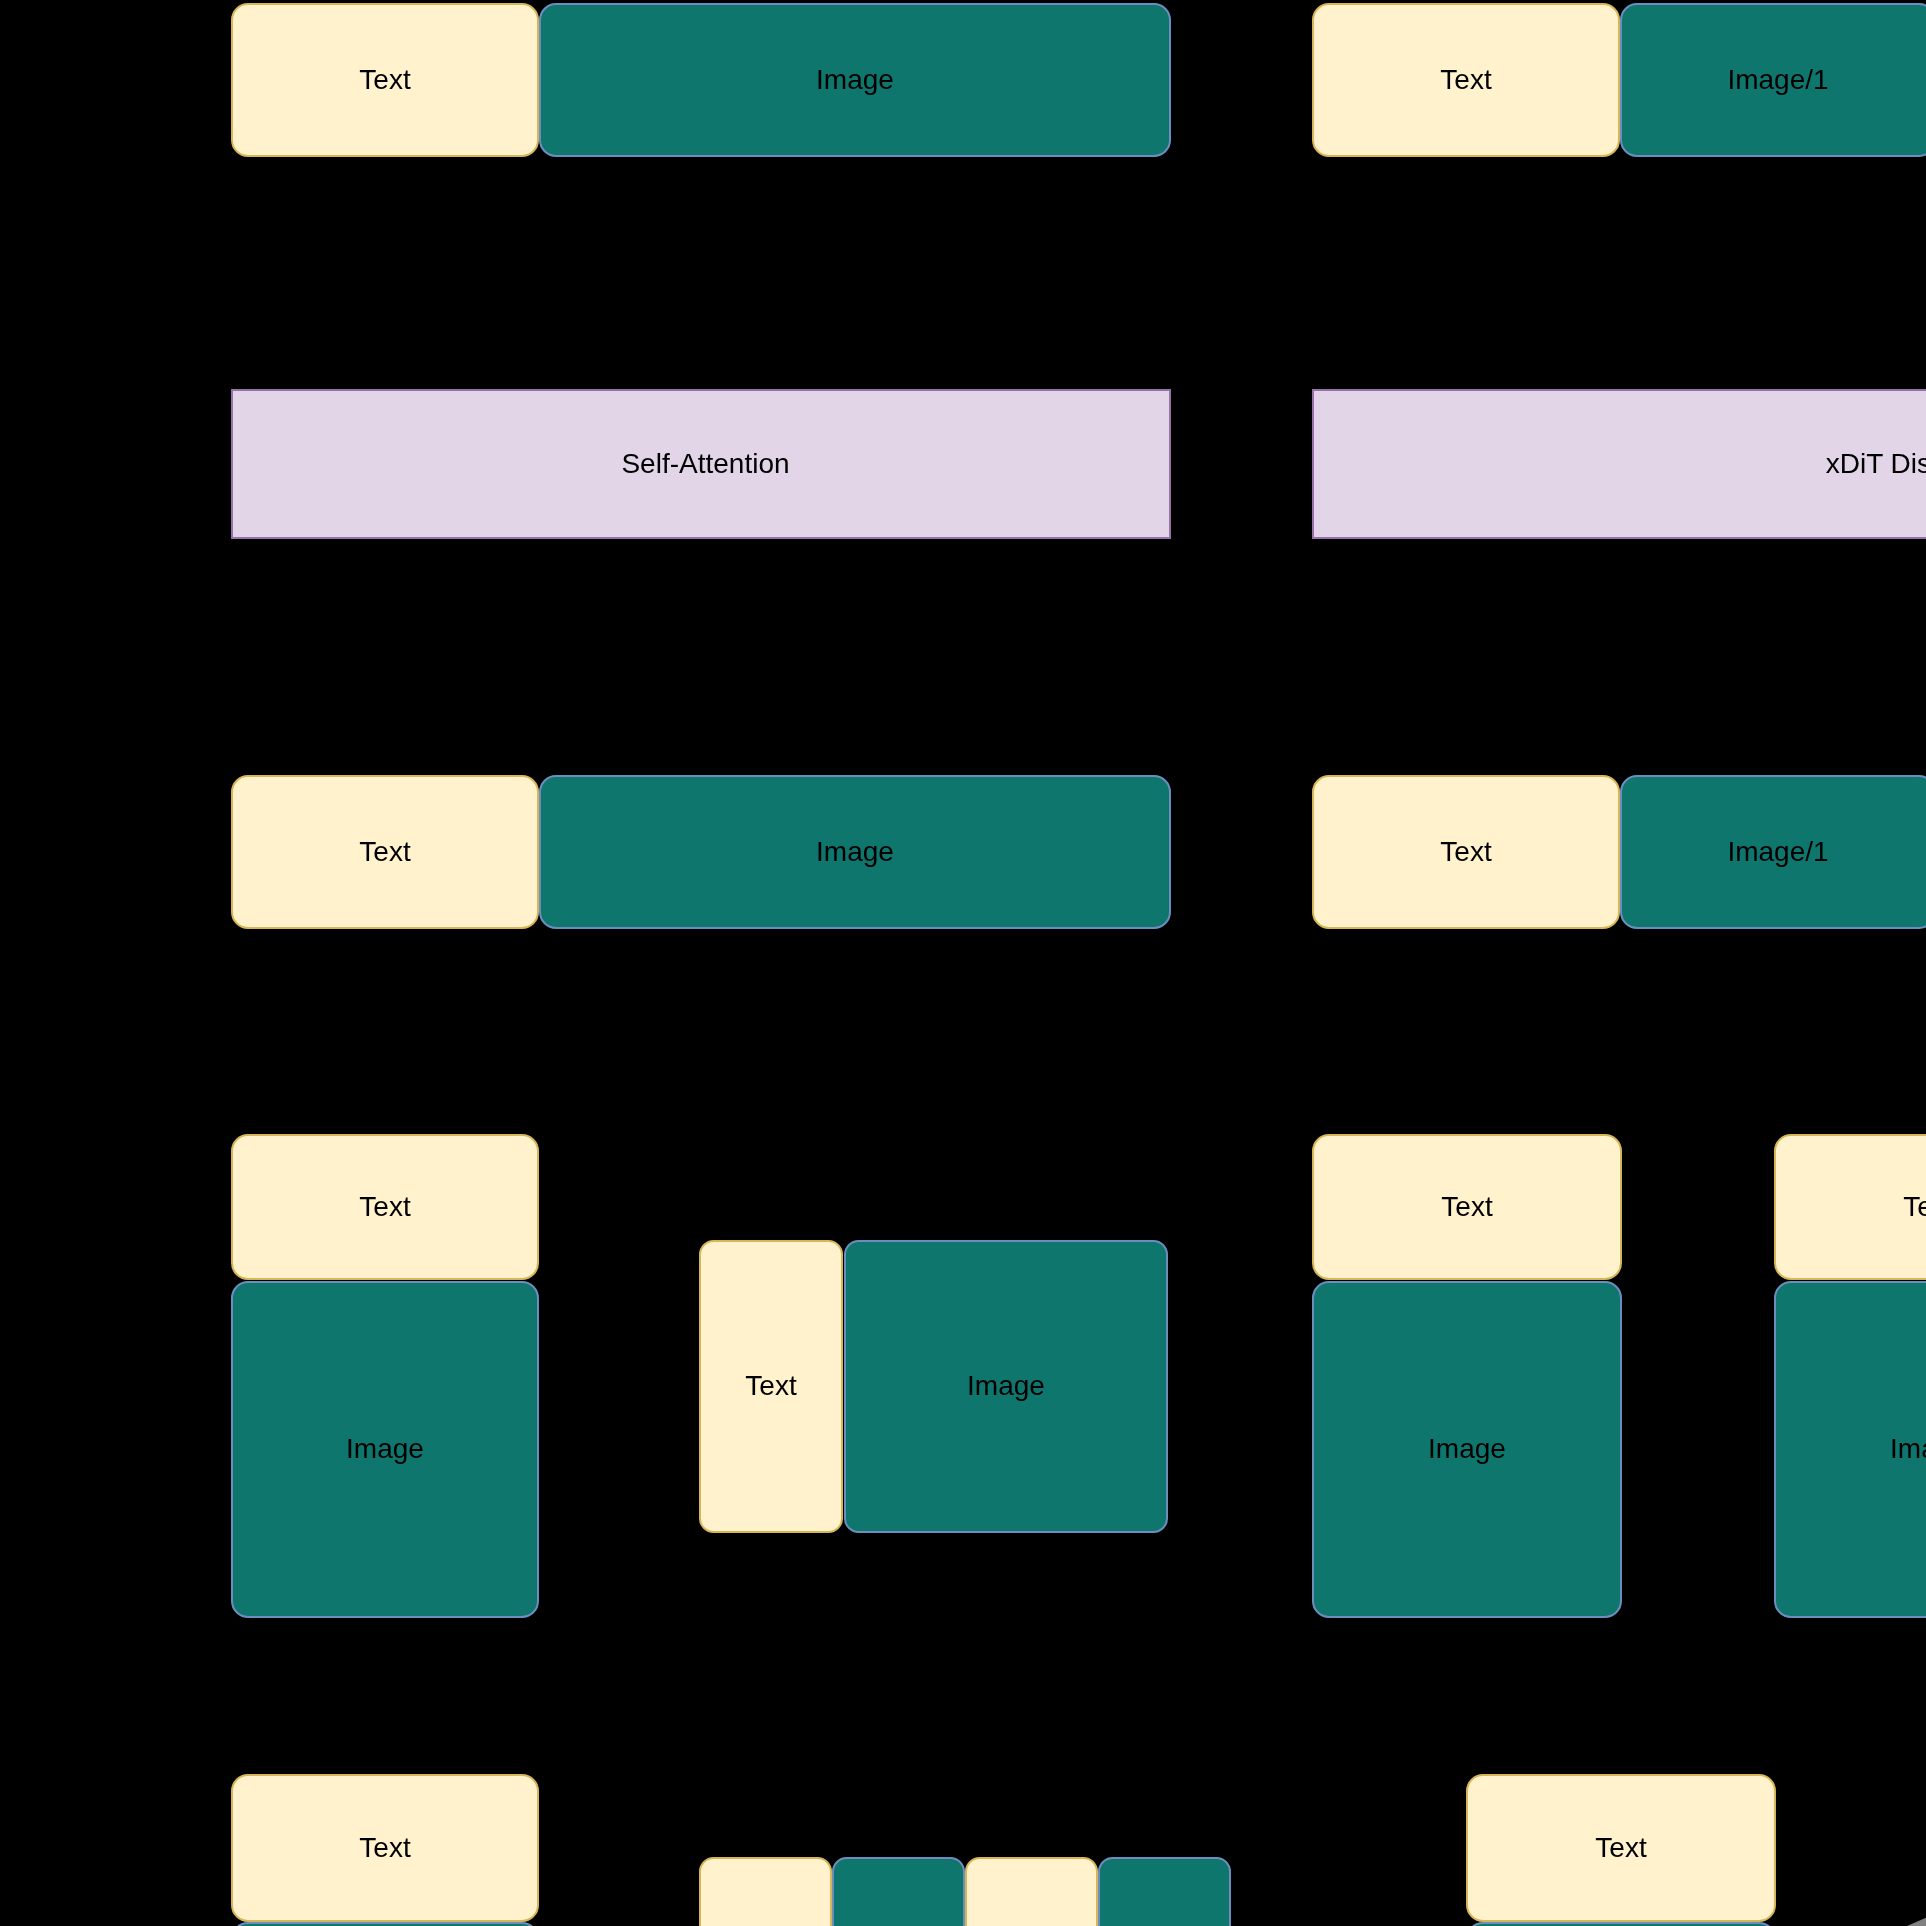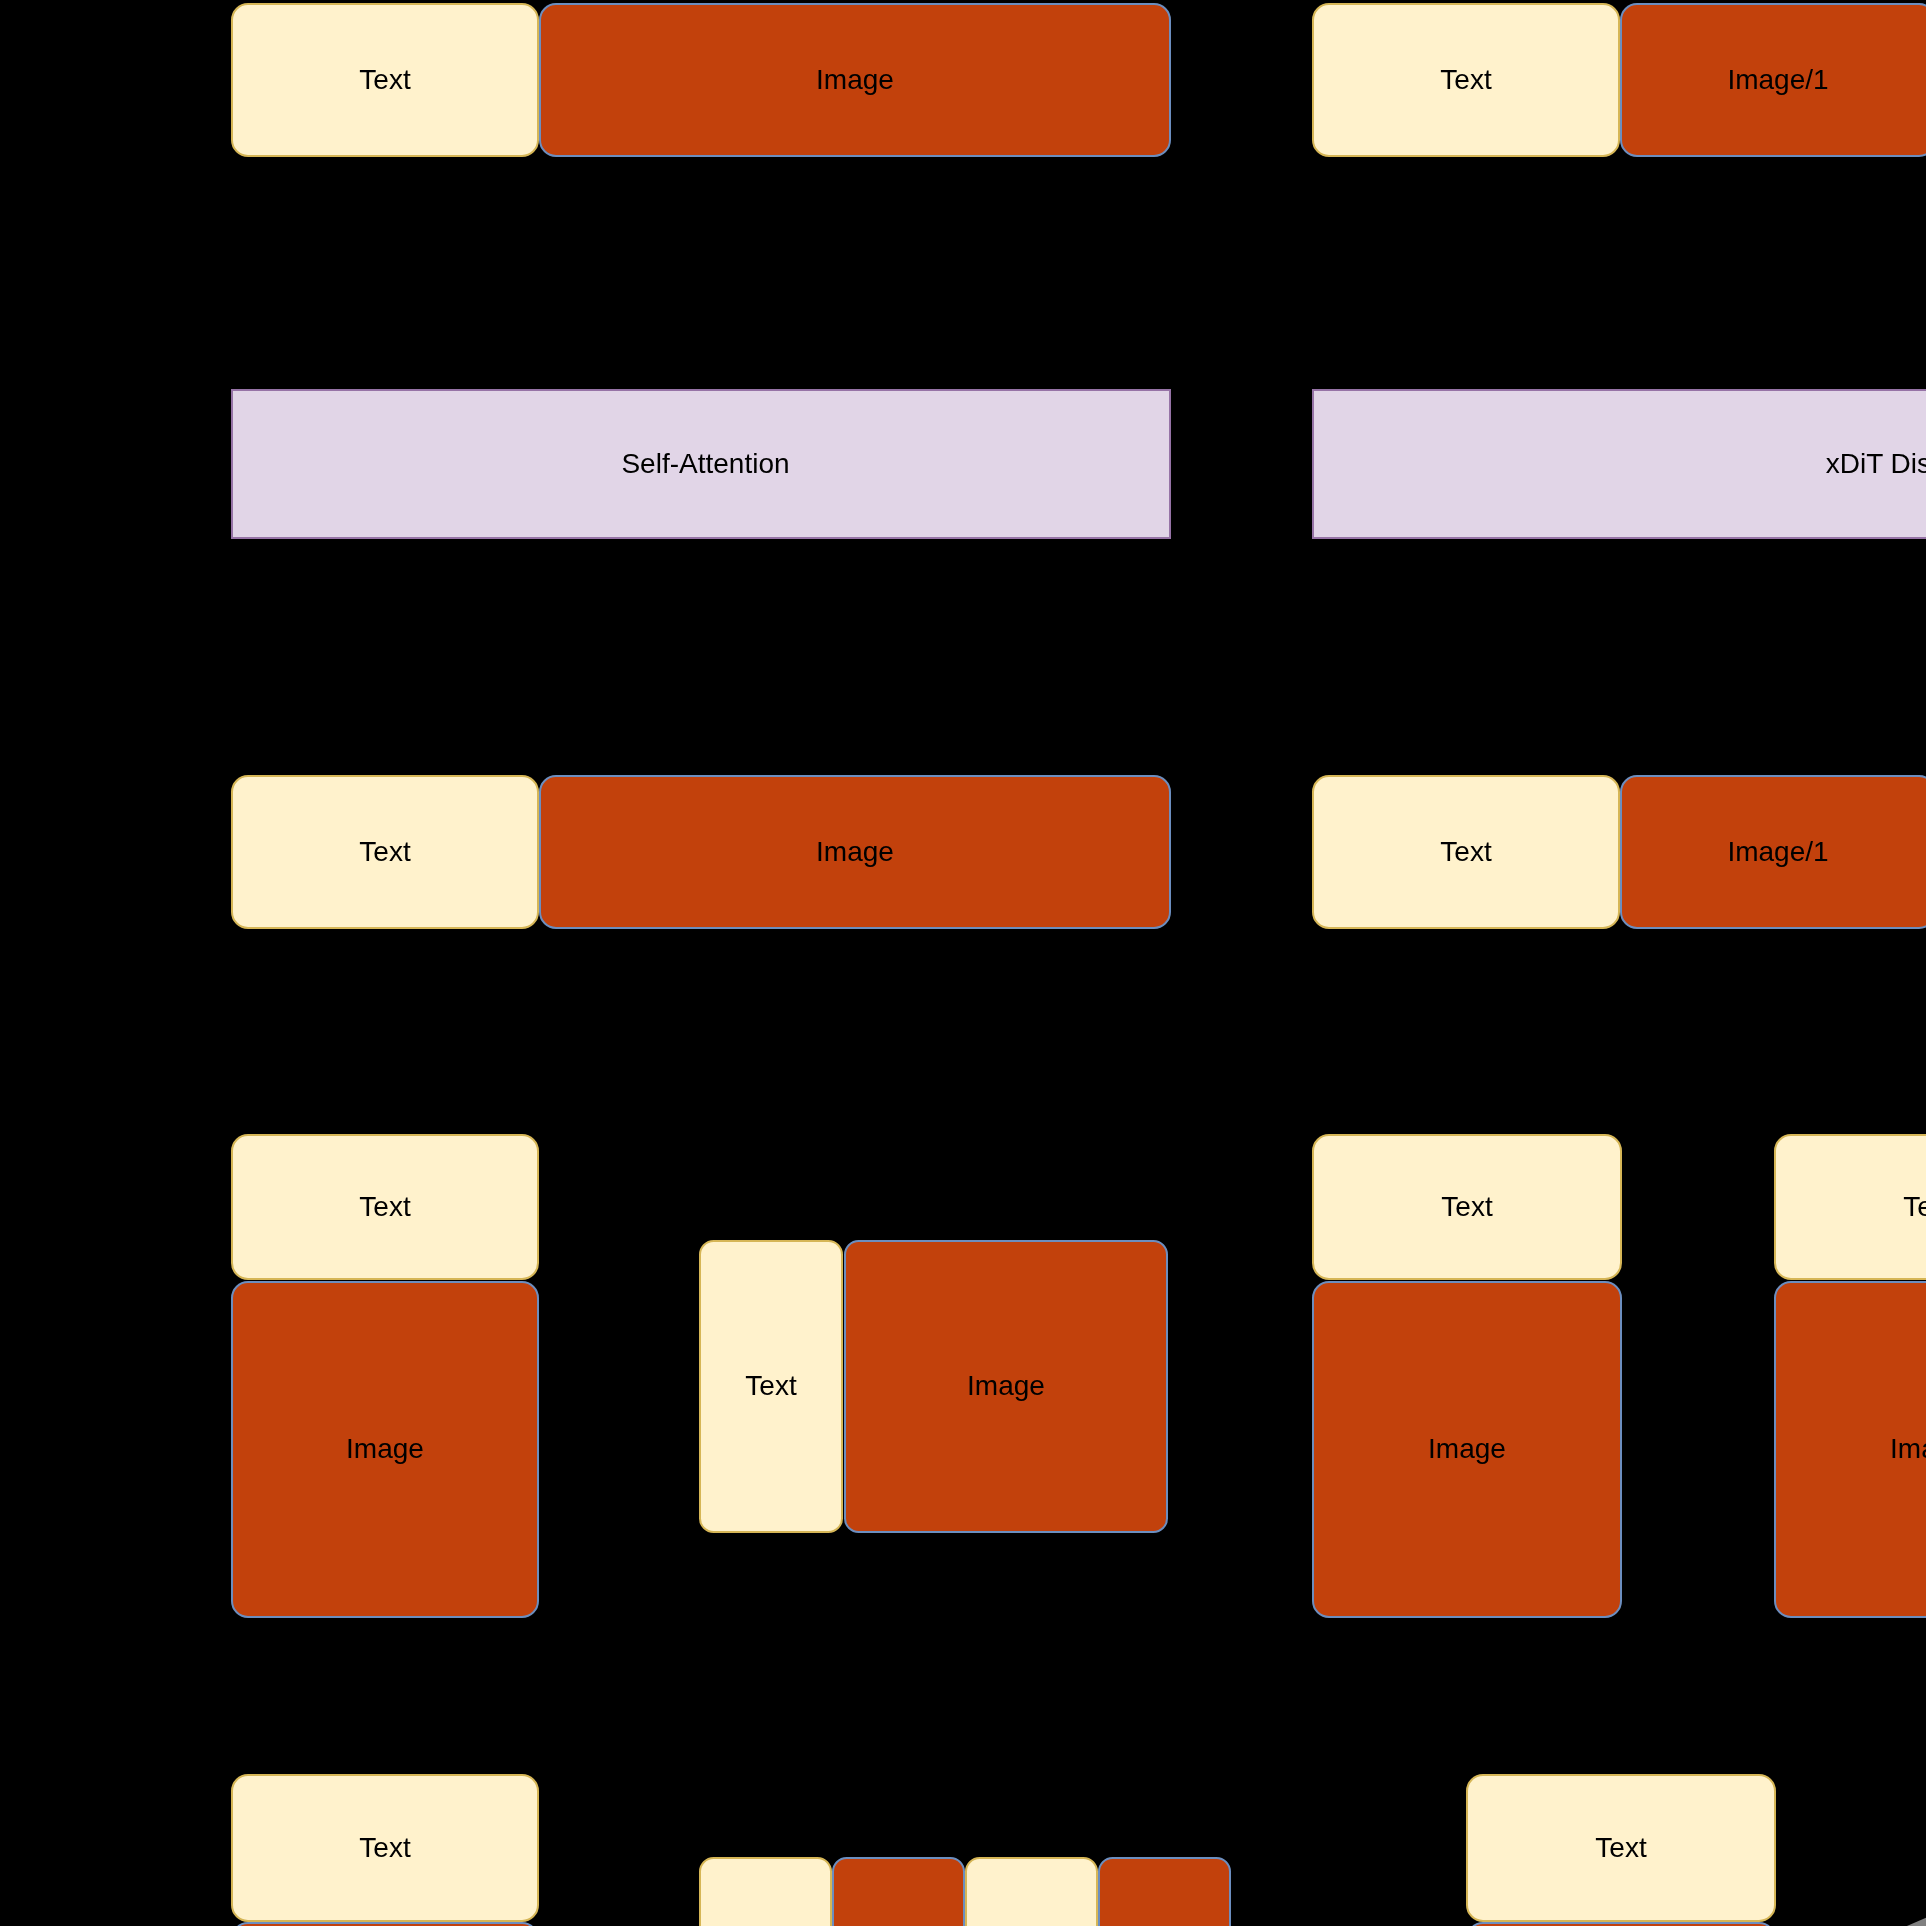--- a/index.html
+++ b/index.html
@@ -27,21 +27,21 @@
     line-height: 1.15;
     font-family: "Liberation Sans", sans-serif;
     white-space: pre-line;
   }
   .node.text-node {
     background: #fff2cc;
     border: 2.7px solid #d6b656;
     border-radius: 17px;
   }
   .node.image-node {
-    background: #c2410c;
+    background: #0f766e;
     border: 2.7px solid #6c8ebf;
     border-radius: 17px;
     justify-content: center;
   }
   .node.attn-node {
     background: #e1d5e7;
     border: 2.7px solid #9673a6;
     border-radius: 0px;
     padding-left: 9px;
   }

